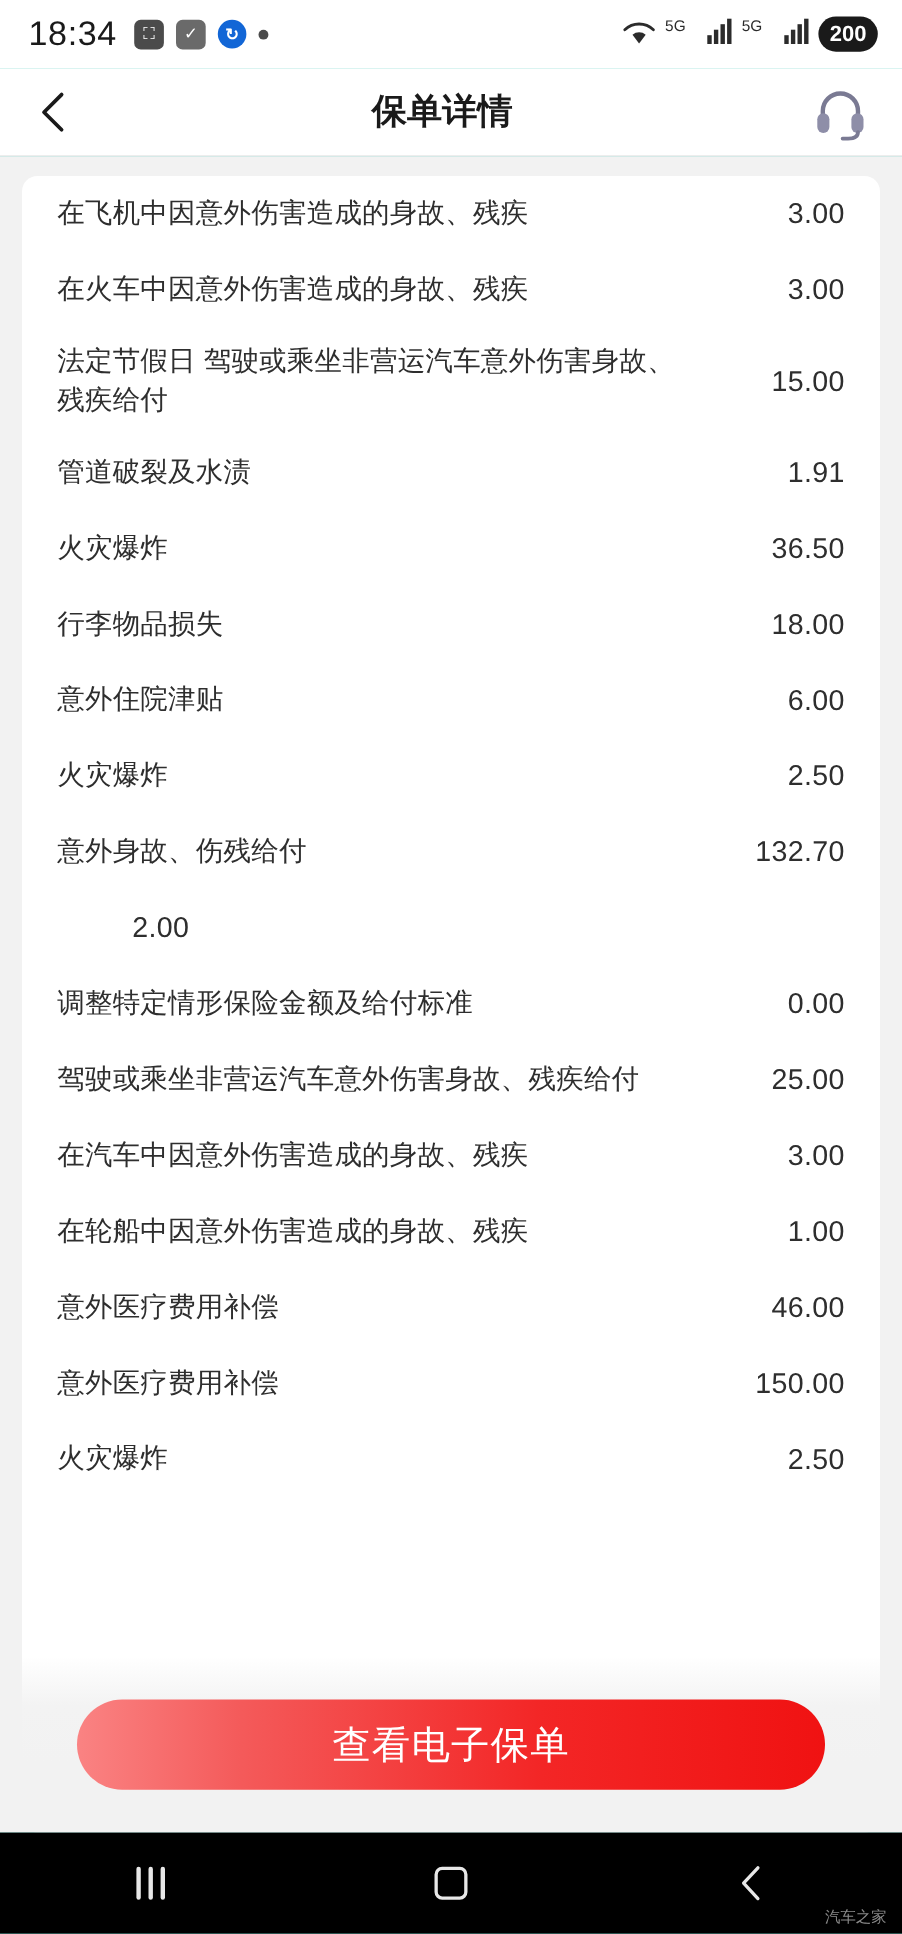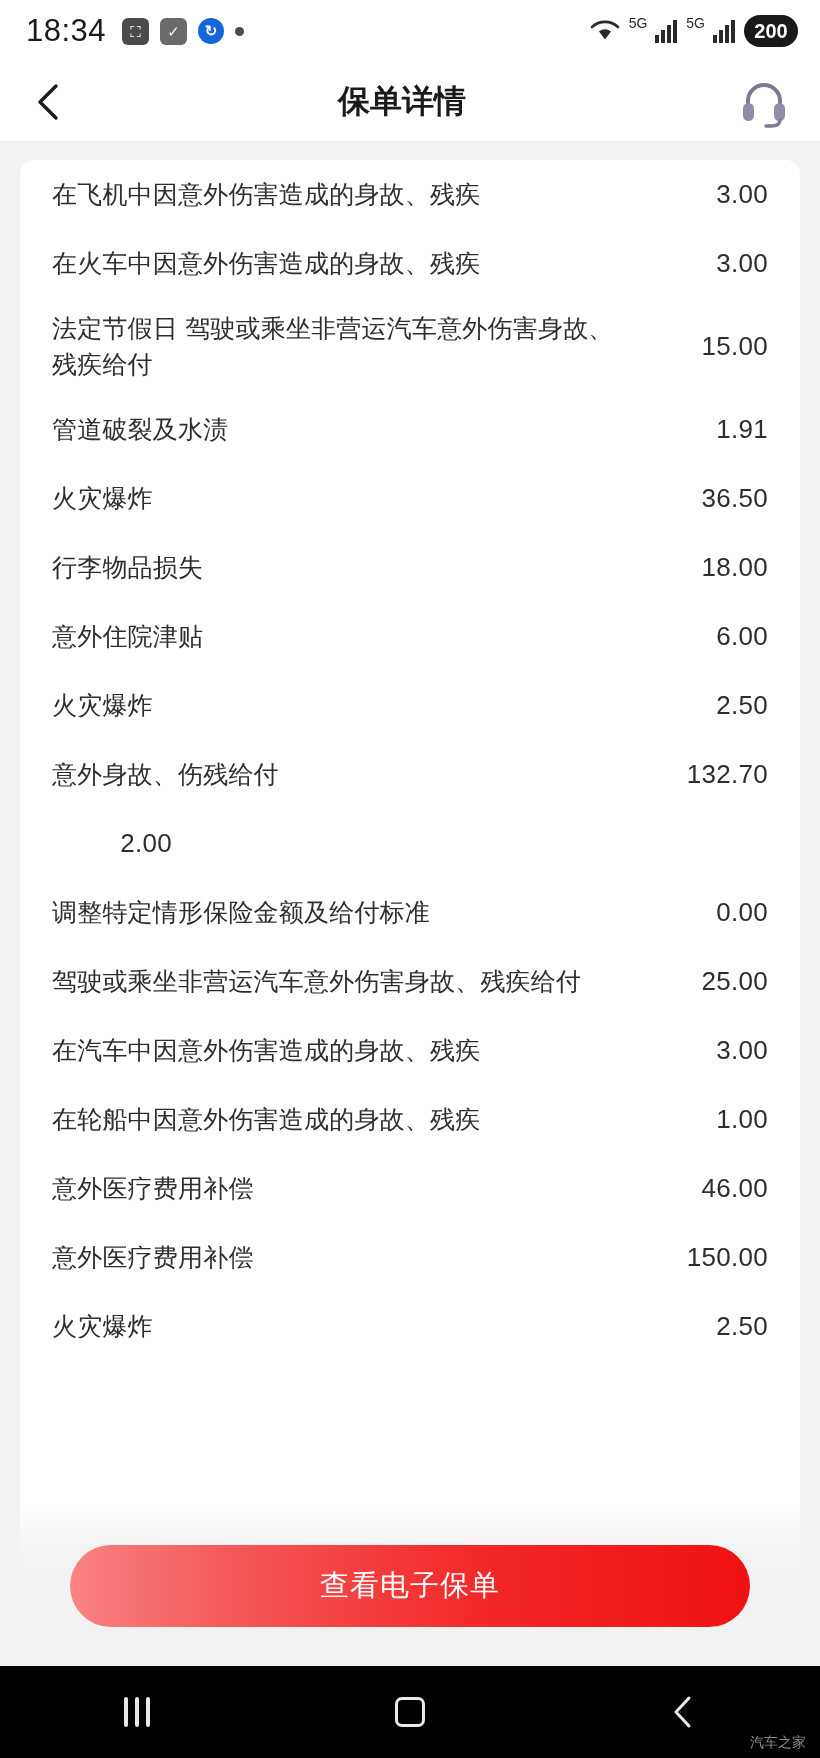--- a/index.html
+++ b/index.html
@@ -70,21 +70,21 @@
   .dot-icon {
     width: 9px; height: 9px; border-radius: 50%;
     background: #4b4b4b;
   }
   .status-right {
     margin-left: auto;
     display: flex;
     align-items: center;
     gap: 9px;
   }
-  .signal-group { display: flex; align-items: center; gap: 8px; }
+  .signal-group { display: flex; align-items: flex-start; gap: 20px; }
   .signal-label {
     font-size: 14px; color: #2b2b2b; line-height: 1;
     margin-bottom: 16px;
   }
   .bars { display: flex; align-items: flex-end; gap: 2px; height: 24px; }
   .bars i { width: 4px; background: #2b2b2b; display: block; }
   .bars i:nth-child(1) { height: 8px; }
   .bars i:nth-child(2) { height: 13px; }
   .bars i:nth-child(3) { height: 18px; }
   .bars i:nth-child(4) { height: 23px; }
@@ -181,21 +181,21 @@
     justify-content: center;
     background: linear-gradient(to bottom, rgba(242,242,242,0) 0%, rgba(242,242,242,0.92) 28%, #f2f2f2 60%);
   }
   .cta-btn {
     width: 680px;
     height: 82px;
     border: none;
     border-radius: 41px;
     background: linear-gradient(to right, #fa8383 0%, #f45a5a 22%, #f32626 62%, #f01212 100%);
     color: #ffffff;
-    font-size: 29px;
+    font-size: 35px;
     font-family: "Liberation Sans", sans-serif;
     letter-spacing: 1px;
     cursor: pointer;
   }
 
   
   .sys-nav {
     height: 92px;
     background: #000000;
     display: flex;

